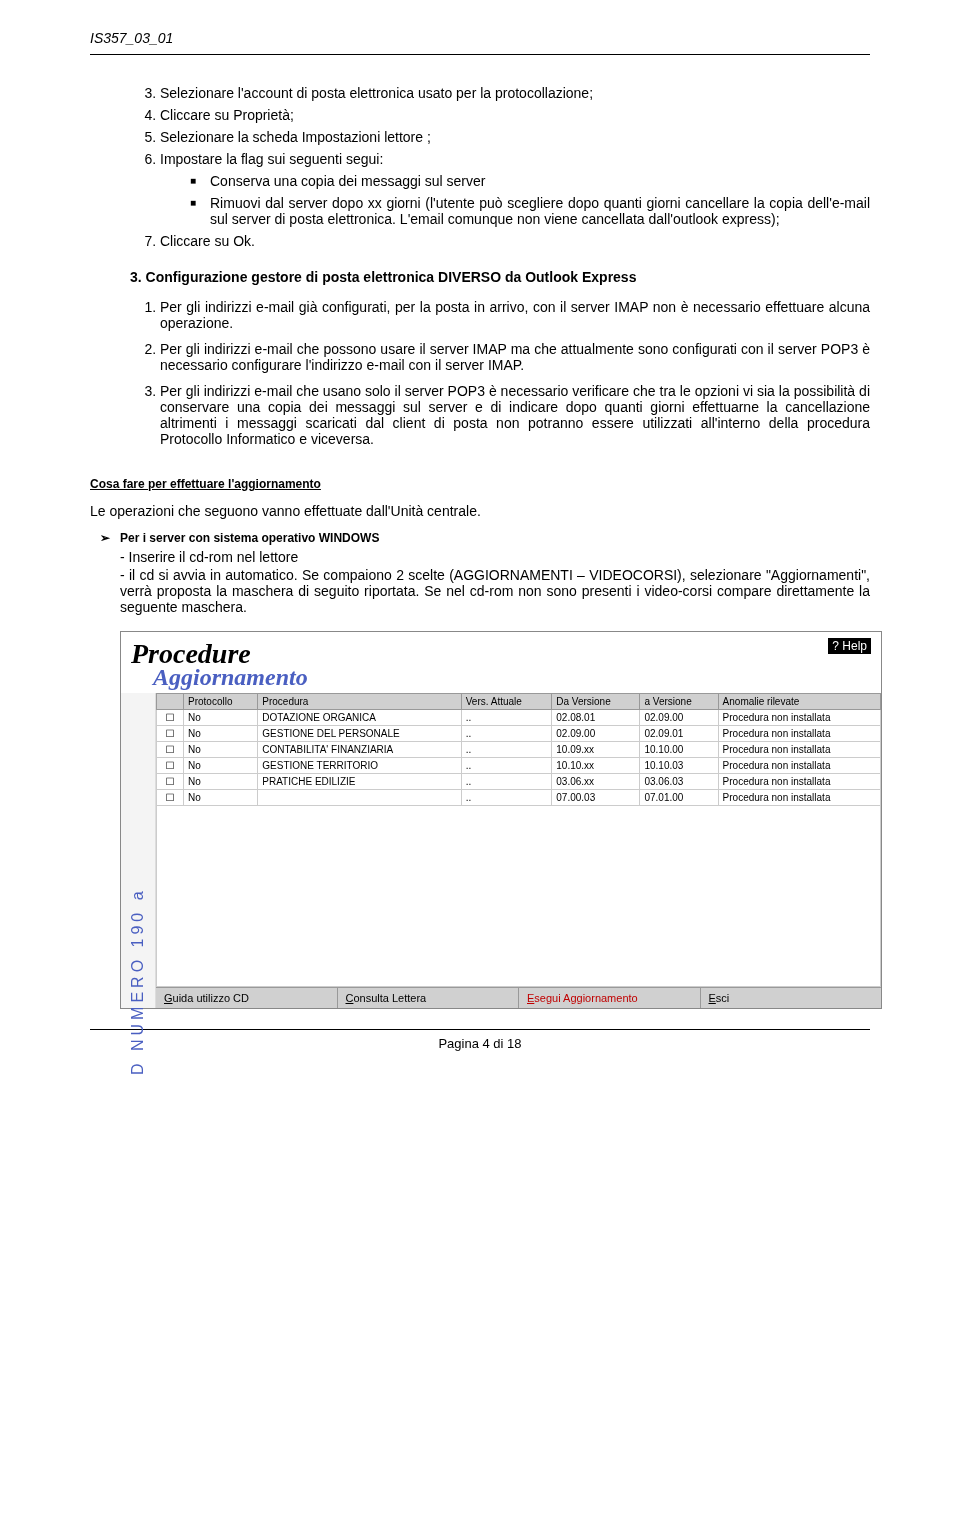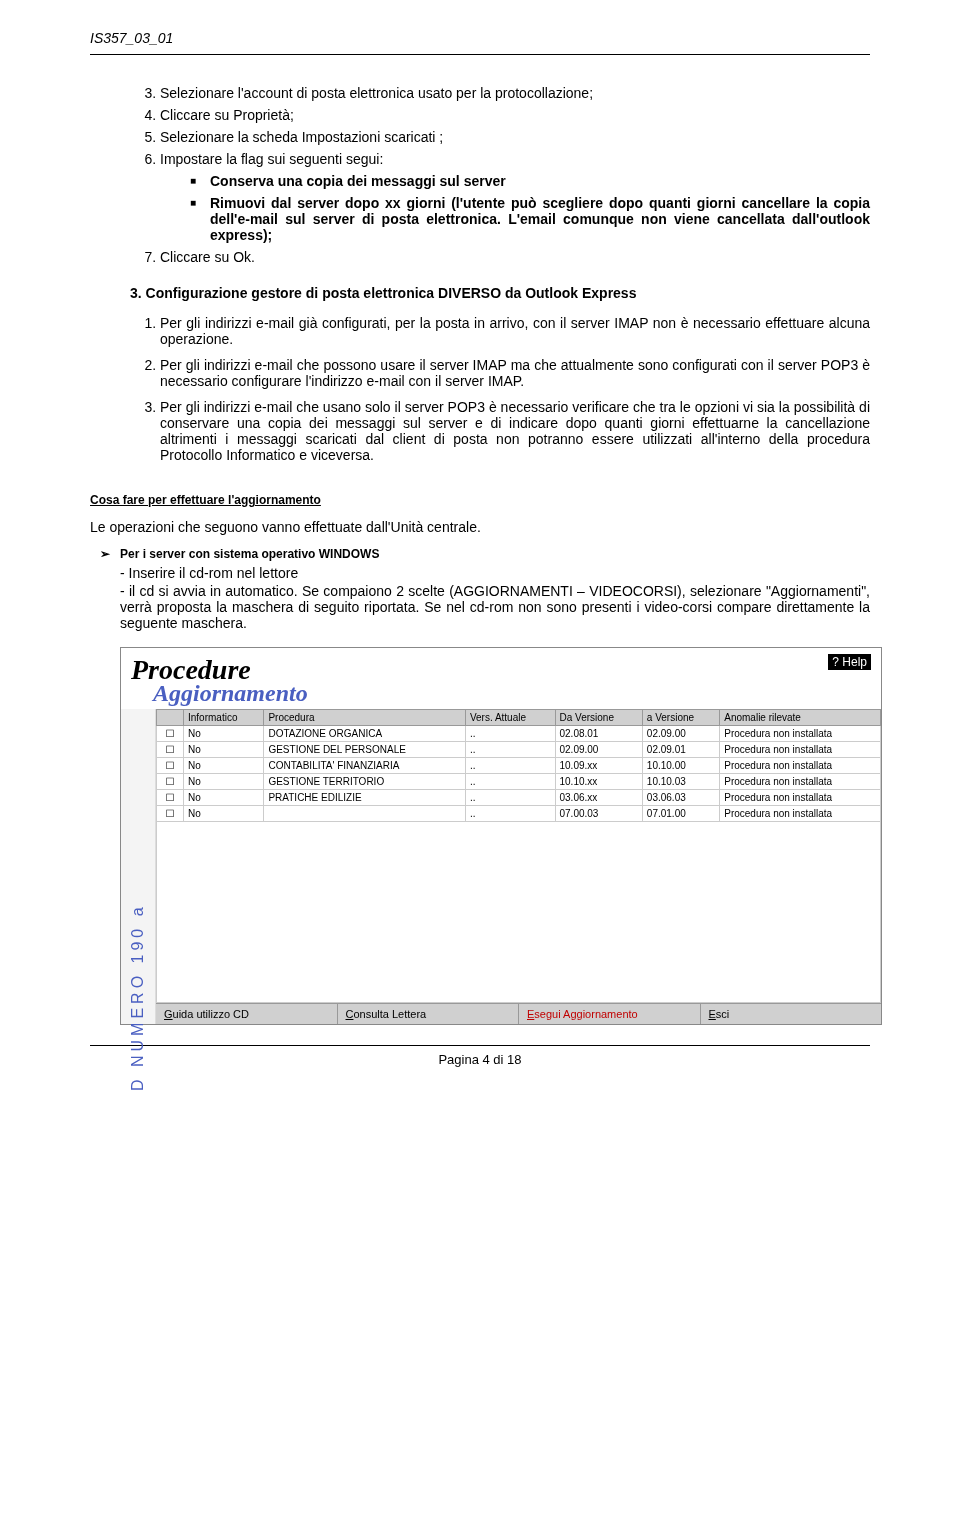--- a/index.html
+++ b/index.html
@@ -37,21 +37,20 @@
   .ul-sub {
     list-style: none;
     margin: 6px 0 6px 0;
     padding-left: 30px;
   }
   .ul-sub > li {
     position: relative;
     padding-left: 20px;
     margin-bottom: 6px;
     text-align: justify;
-    font-weight: bold;
   }
   .ul-sub > li::before {
     content: "■";
     position: absolute;
     left: 0;
     font-size: 10px;
     top: 2px;
   }
   .section-heading {
     font-weight: bold;
@@ -217,21 +216,21 @@
 
 <div class="page">
   <div class="header-row">
     <span>IS357_03_01</span>
   </div>
   <hr class="hr-line">
 
   <ol class="ol-main" start="3">
     <li>Selezionare l'account di posta elettronica usato per la protocollazione;</li>
     <li>Cliccare su Proprietà;</li>
-    <li>Selezionare la scheda Impostazioni scaricati ;</li>
+    <li>Selezionare la scheda Impostazioni lettore ;</li>
     <li>
       <span>Impostare la flag sui seguenti segui:</span>
       <ul class="ul-sub">
         <li>Conserva una copia dei messaggi sul server</li>
         <li>Rimuovi dal server dopo xx giorni (l'utente può scegliere dopo quanti giorni cancellare la copia dell'e-mail sul server di posta elettronica. L'email comunque non viene cancellata dall'outlook express);</li>
       </ul>
     </li>
     <li>Cliccare su Ok.</li>
   </ol>
 
@@ -260,21 +259,21 @@
     </div>
     <div class="cd-wrap">
       <div class="cd-side">
         <div class="cd-side-text">CD NUMERO 190 a</div>
       </div>
       <div class="cd-main">
         <table class="proc-table">
           <thead>
             <tr>
               <th class="chk"></th>
-              <th>Informatico</th>
+              <th>Protocollo</th>
               <th>Procedura</th>
               <th>Vers. Attuale</th>
               <th>Da Versione</th>
               <th>a Versione</th>
               <th>Anomalie rilevate</th>
             </tr>
           </thead>
           <tbody id="proc-body">
               <tr>
                 <td class="chk">☐</td>

